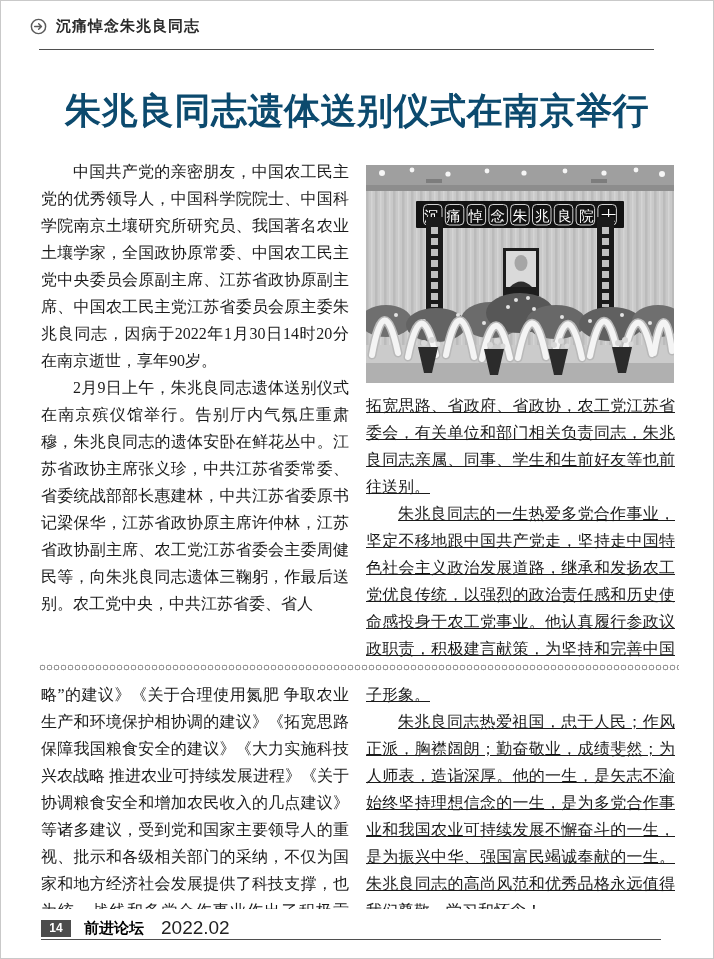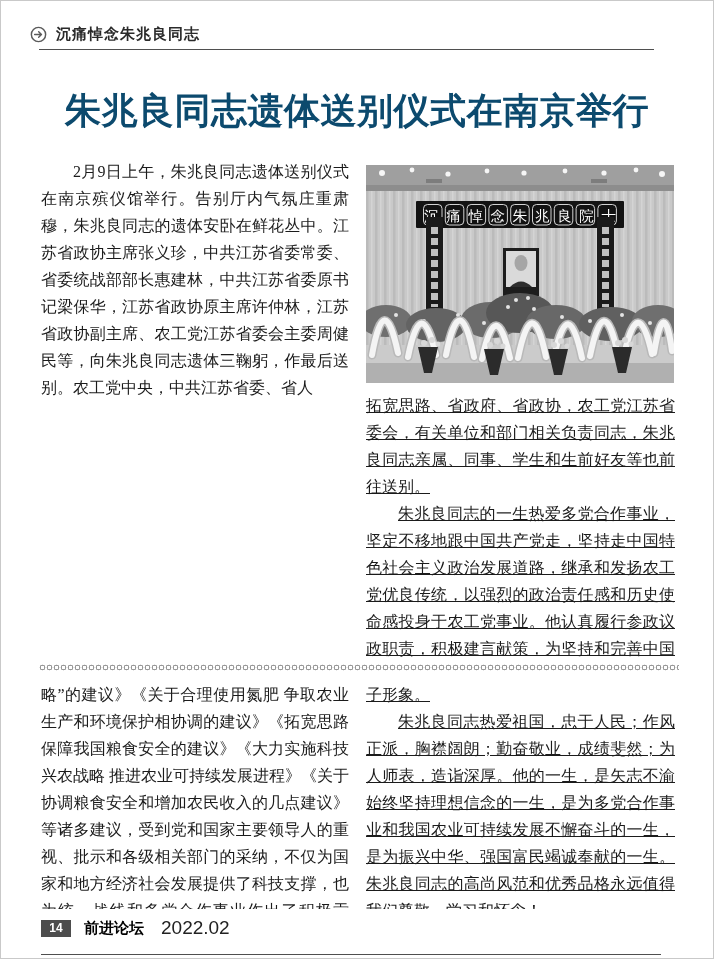--- a/index.html
+++ b/index.html
@@ -2,21 +2,21 @@
 <html><head>
 <meta charset="utf-8">
 <style>
   html,body { margin:0; padding:0; background:#ffffff; }
   .page {
     position:relative; width:714px; height:959px; background:#fff;
     border:1px solid #c9c9c9; box-sizing:border-box; overflow:hidden;
     font-family:"Liberation Serif", serif; color:#1b1b1b;
   }
   
-  .header { position:absolute; top:24px; left:29px; display:flex; align-items:center; gap:9px; }
+  .header { position:absolute; top:16px; left:29px; display:flex; align-items:center; gap:9px; }
   .header-icon { width:17px; height:17px; flex:0 0 auto; }
   .header-label { font-family:"Liberation Sans", sans-serif; font-weight:700; font-size:15px; color:#2a2a2a; letter-spacing:1px; }
   .header-rule { position:absolute; top:48px; left:38px; width:615px; height:1px; background:#4f4f4f; }
   
   .title {
     position:absolute; top:86px; left:0; width:100%; text-align:center;
     font-family:"Liberation Sans", sans-serif; font-weight:700; font-size:36px;
     letter-spacing:0.5px; color:#0c4a6e;
   }
   
@@ -32,21 +32,21 @@
   
   .ring-divider {
     position:absolute; top:663px; left:38px; width:640px; height:7px;
     background-image:radial-gradient(circle at 3.5px 3.5px, rgba(0,0,0,0) 1.5px, #989898 1.9px, #989898 2.7px, rgba(0,0,0,0) 3.1px);
     background-size:7px 7px; background-repeat:repeat-x;
   }
   
   .footer {
     position:absolute; left:40px; top:916px; width:620px;
     display:flex; align-items:center; gap:13px;
-    border-bottom:1.5px solid #4f4f4f; padding-bottom:15px;
+    border-bottom:1.5px solid #4f4f4f; padding-bottom:0;
   }
   .page-num-box {
     background:#4d4d4d; color:#fff; width:30px; height:17px;
     display:flex; align-items:center; justify-content:center;
     font-family:"Liberation Sans", sans-serif; font-size:12px; font-weight:700;
   }
   .journal-name { font-family:"Liberation Sans", sans-serif; font-weight:700; font-size:15px; color:#000000; }
   .issue { font-family:"Liberation Sans", sans-serif; font-size:19px; color:#222; margin-left:4px; }
 </style>
 </head>
@@ -60,20 +60,21 @@
       <path d="M5.5 10 H13 M10.2 6.8 L13.5 10 L10.2 13.2" fill="none" stroke="#5a5a5a" stroke-width="1.7" stroke-linecap="round" stroke-linejoin="round"></path>
     </svg>
     <span class="header-label">沉痛悼念朱兆良同志</span>
   </div>
   <div class="header-rule"></div>
 
   <div class="title">朱兆良同志遗体送别仪式在南京举行</div>
 
   <div class="cols cols-1">
     <div class="col">
+      <p class="indent">中国共产党的亲密朋友，中国农工民主党的优秀领导人，中国科学院院士、中国科学院南京土壤研究所研究员、我国著名农业土壤学家，全国政协原常委、中国农工民主党中央委员会原副主席、江苏省政协原副主席、中国农工民主党江苏省委员会原主委朱兆良同志，因病于2022年1月30日14时20分在南京逝世，享年90岁。</p>
       <p class="indent">2月9日上午，朱兆良同志遗体送别仪式在南京殡仪馆举行。告别厅内气氛庄重肃穆，朱兆良同志的遗体安卧在鲜花丛中。江苏省政协主席张义珍，中共江苏省委常委、省委统战部部长惠建林，中共江苏省委原书记梁保华，江苏省政协原主席许仲林，江苏省政协副主席、农工党江苏省委会主委周健民等，向朱兆良同志遗体三鞠躬，作最后送别。农工党中央，中共江苏省委、省人</p>
     </div>
     <div class="col col-r">
 
       <div class="photo-wrap">
         <svg width="308" height="218" viewBox="0 0 308 218">
           <defs>
             <pattern id="folds" width="9" height="10" patternUnits="userSpaceOnUse">
               <rect width="9" height="10" fill="#c9c9c9"></rect>
               <rect width="2.5" height="10" fill="#bbbbbb"></rect>

